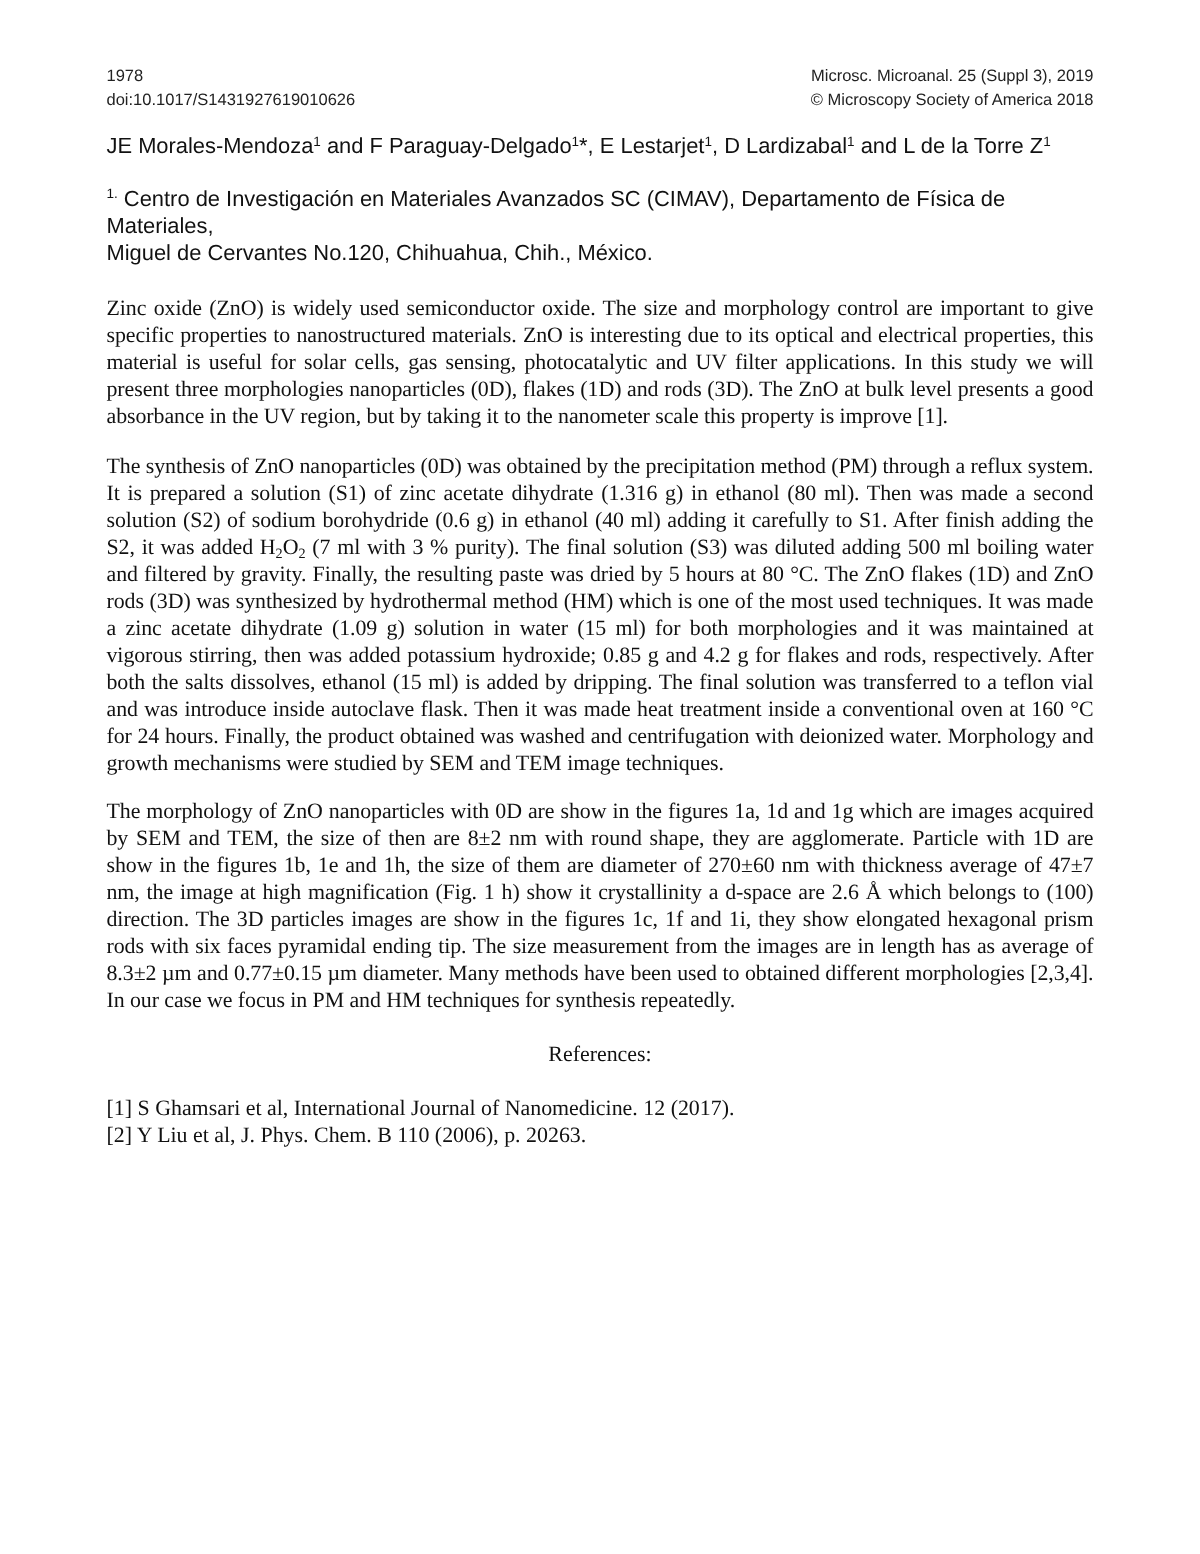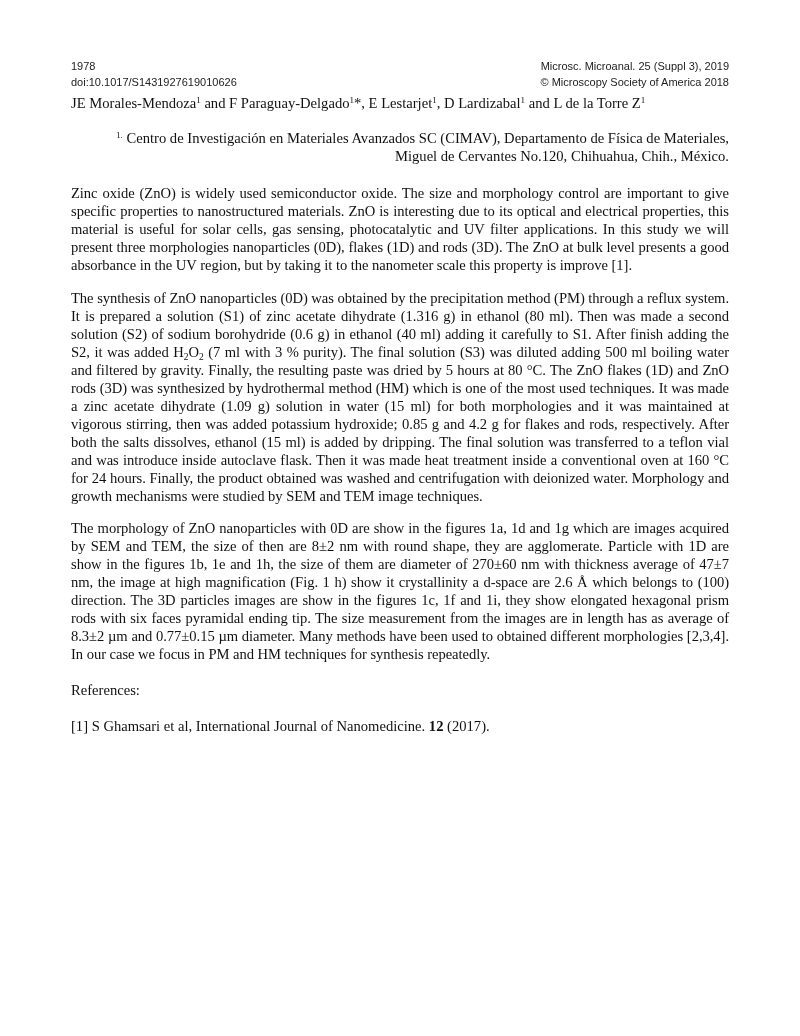--- a/index.html
+++ b/index.html
@@ -10,82 +10,82 @@
     body {
       width: 800px;
       height: 1036px;
       position: relative;
       overflow: hidden;
       color: #111111;
     }
     .page {
       position: absolute;
       left: 71px;
-      top: 59px;
+      top: 44px;
       width: 658px;
     }
     .running-header {
       display: flex;
       justify-content: space-between;
       font-family: "Liberation Sans", sans-serif;
       font-size: 11px;
       line-height: 15.5px;
       color: #222;
     }
     .running-header .right { text-align: right; }
     .title {
       font-family: "Liberation Serif", serif;
       font-weight: bold;
       font-size: 18.6px;
       margin: 21px 0 0 0;
       line-height: 24px;
       letter-spacing: -0.05px;
     }
     .authors {
-      font-family: Liberation Serif, serif;
+      font-family: Liberation Sans, sans-serif;
       font-size: 14.6px;
       line-height: 18px;
-      margin-top: 4px;
+      margin-top: 14px;
     }
     sup {
       font-size: 9px;
       vertical-align: 5px;
       line-height: 0;
     }
     .affil {
-      font-family: Liberation Serif, serif;
+      font-family: Liberation Sans, sans-serif;
       font-size: 14.6px;
       line-height: 18px;
       margin-top: 17px;
-      text-align: right;
     }
     .para {
       font-family: "Liberation Serif", serif;
       font-size: 14.6px;
       line-height: 18px;
       text-align: justify;
       letter-spacing: -0.05px;
     }
     .para.first { margin-top: 19px; }
     .refs-heading {
       font-family: "Liberation Serif", serif;
       font-size: 14.6px;
       line-height: 18px;
       margin-top: 18px;
+      text-align: center;
     }
     .refs {
       margin-top: 18px;
       font-family: "Liberation Serif", serif;
       font-size: 14.6px;
       line-height: 18px;
       list-style: none;
       padding: 0;
     }
     .refs li { margin: 0; padding: 0; }
-    b { font-weight: bold; text-align: right; }
+    b { font-weight: normal; text-align: right; }
     sub {
       font-size: 9.5px;
       vertical-align: -3px;
       line-height: 0;
     }
   </style>
 </head>
 <body>
 
 <div class="page">
@@ -114,15 +114,16 @@
   <p class="para first">Zinc oxide (ZnO) is widely used semiconductor oxide. The size and morphology control are important to give specific properties to nanostructured materials. ZnO is interesting due to its optical and electrical properties, this material is useful for solar cells, gas sensing, photocatalytic and UV filter applications. In this study we will present three morphologies nanoparticles (0D), flakes (1D) and rods (3D). The ZnO at bulk level presents a good absorbance in the UV region, but by taking it to the nanometer scale this property is improve [1].</p>
 
   <p class="para"><span>The synthesis of ZnO nanoparticles (0D) was obtained by the precipitation method (PM) through a reflux system. It is prepared a solution (S1) of zinc acetate dihydrate (1.316 g) in ethanol (80 ml). Then was made a second solution (S2) of sodium borohydride (0.6 g) in ethanol (40 ml) adding it carefully to S1. After finish adding the S2, it was added H</span><sub>2</sub><span>O</span><sub>2</sub><span> (7 ml with 3 % purity). The final solution (S3) was diluted adding 500 ml boiling water and filtered by gravity. Finally, the resulting paste was dried by 5 hours at 80 °C. The ZnO flakes (1D) and ZnO rods (3D) was synthesized by hydrothermal method (HM) which is one of the most used techniques. It was made a zinc acetate dihydrate (1.09 g) solution in water (15 ml) for both morphologies and it was maintained at vigorous stirring, then was added potassium hydroxide; 0.85 g and 4.2 g for flakes and rods, respectively. After both the salts dissolves, ethanol (15 ml) is added by dripping. The final solution was transferred to a teflon vial and was introduce inside autoclave flask. Then it was made heat treatment inside a conventional oven at 160 °C for 24 hours. Finally, the product obtained was washed and centrifugation with deionized water. Morphology and growth mechanisms were studied by SEM and TEM image techniques.</span></p>
 
   <p class="para">The morphology of ZnO nanoparticles with 0D are show in the figures 1a, 1d and 1g which are images acquired by SEM and TEM, the size of then are 8±2 nm with round shape, they are agglomerate. Particle with 1D are show in the figures 1b, 1e and 1h, the size of them are diameter of 270±60 nm with thickness average of 47±7 nm, the image at high magnification (Fig. 1 h) show it crystallinity a d-space are 2.6 Å which belongs to (100) direction. The 3D particles images are show in the figures 1c, 1f and 1i, they show elongated hexagonal prism rods with six faces pyramidal ending tip. The size measurement from the images are in length has as average of 8.3±2 µm and 0.77±0.15 µm diameter. Many methods have been used to obtained different morphologies [2,3,4]. In our case we focus in PM and HM techniques for synthesis repeatedly.</p>
 
   <div class="refs-heading">References:</div>
 
   <ul class="refs">
     <li><span>[1] S Ghamsari et al, International Journal of Nanomedicine. </span><b>12</b><span> (2017).</span></li>
+    <li><span>[2] Y Liu et al, J. Phys. Chem. B </span><b>110</b><span> (2006), p. 20263.</span></li>
   </ul>
 
 </div>
 
 </body></html>

